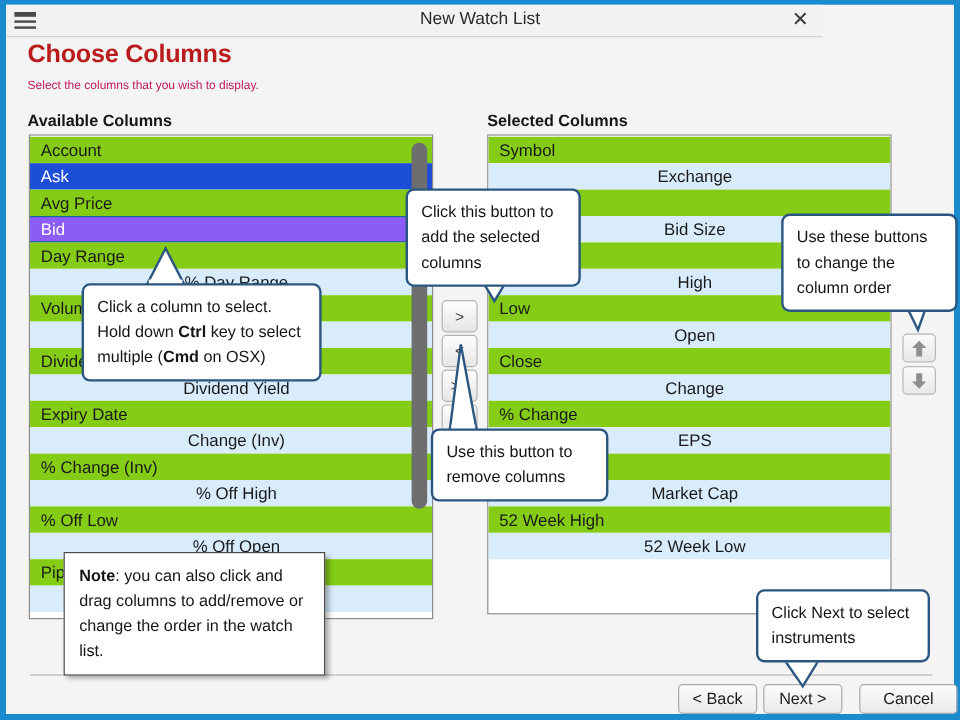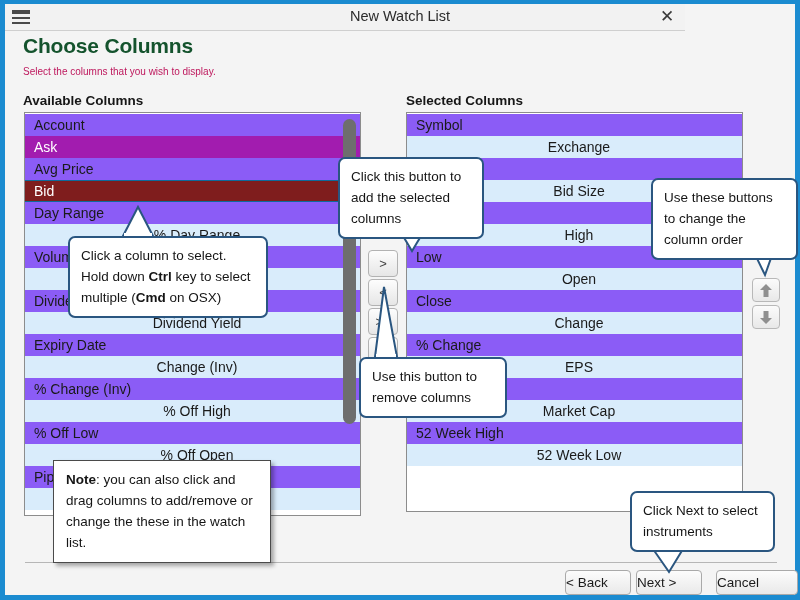--- a/index.html
+++ b/index.html
@@ -61,21 +61,21 @@
     line-height: 20px;
     cursor: pointer;
   }
 
   
   #page-title {
     position: absolute;
     left: 18px; top: 30px;
     font-size: 21px;
     font-weight: bold;
-    color: #14532d;
+    color: #b91c1c;
     letter-spacing: -0.2px;
     text-align: right;
   }
   #page-subtitle {
     position: absolute;
     left: 18px; top: 62px;
     font-size: 10px;
     color: #be185d;
   }
   .list-label {
@@ -105,28 +105,28 @@
   .listrows { position: absolute; left: 0; top: 1px; width: 100%; }
   .row {
     height: 22px;
     line-height: 22px;
     padding-left: 9px;
     font-size: 14px;
     color: #1a1a1a;
     white-space: nowrap;
     cursor: pointer;
   }
-  .row.odd  { background: #8b5cf6; }
+  .row.odd  { background: #84cc16; }
   .row.even { background: #d9ecfb; text-align: center; }
   .row.sel-light {
-    background: #a21caf;
+    background: #1d4ed8;
     color: #ffffff;
   }
   .row.sel-dark {
-    background: #7f1d1d;
+    background: #8b5cf6;
     color: #ffffff;
     border-top: 1px solid #0e6a99;
     border-bottom: 1px solid #0e6a99;
     line-height: 20px;
   }
   
   #available-scrollbar {
     position: absolute;
     right: 4px; top: 6px;
     width: 13px; height: 305px;
@@ -177,20 +177,21 @@
   }
   .wizard-btn {
     position: absolute;
     top: 566px;
     height: 25px;
     background: linear-gradient(#fcfcfc, #e9e9e9);
     border: 1px solid #a9a9a9;
     border-radius: 4px;
     font-size: 13.5px;
     color: #1b1b1b;
+    text-align: center;
     line-height: 23px;
     cursor: pointer;
   }
   #btn-back   { left: 560px; width: 66px; }
   #btn-next   { left: 631px; width: 66px; }
   #btn-cancel { left: 711px; width: 82px; }
 
   
   .callout {
     position: absolute;
@@ -338,16 +339,16 @@
     <span>key to select multiple</span>
     <span>(</span><b>Cmd</b><span> on OSX)</span>
   </div>
 
   <div class="callout" id="co-add-button">Click this button to add the selected columns</div>
   <div class="callout" id="co-remove-col">Use this button to remove columns</div>
   <div class="callout" id="co-order">Use these buttons to change the column order</div>
   <div class="callout" id="co-next">Click Next to select instruments</div>
 
   <div class="callout-plain" id="co-note">
-    <b>Note</b><span>: you can also click and drag columns to add/remove or change the these in the watch list.</span>
+    <b>Note</b><span>: you can also click and drag columns to add/remove or change the order in the watch list.</span>
   </div>
 
 </div>
 
 </body></html>

